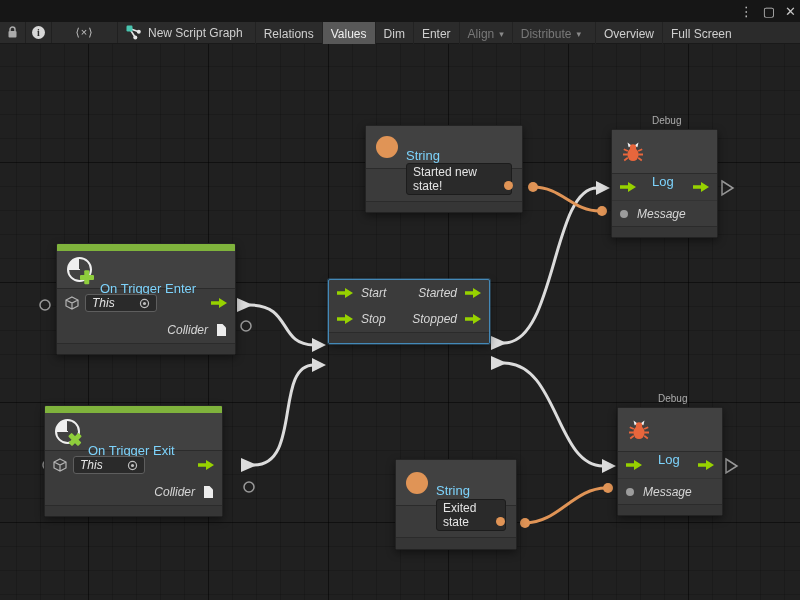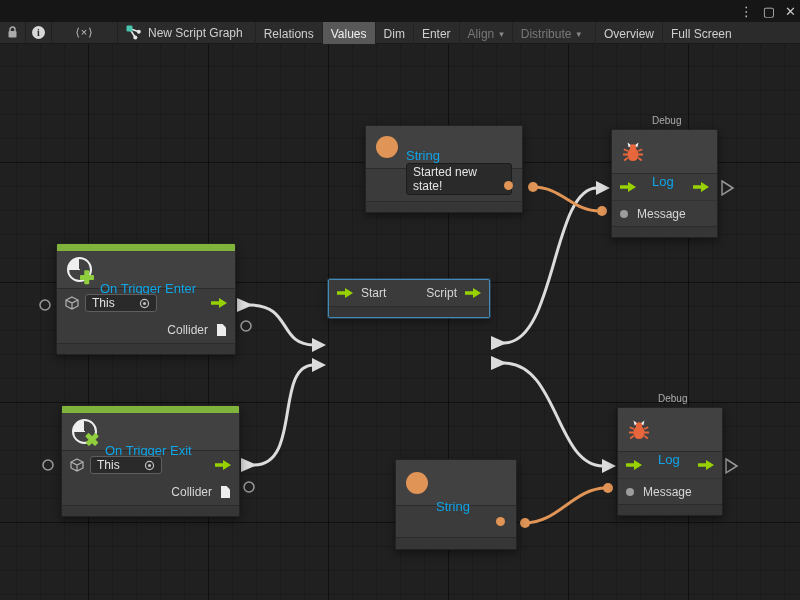--- a/index.html
+++ b/index.html
@@ -50,24 +50,24 @@
   .dot-orange { fill:var(--value-orange,#E09456); }
   .hollow { fill:none; stroke:#9A9A9A; stroke-width:1.5; }
 
   
   .node { position:absolute; background:#3B3B3B; border:1px solid #232323; border-radius:2px;
     box-shadow:0 3px 8px rgba(0,0,0,0.45); color:#E2E2E2; }
   .node.selected { border:1px solid var(--selection-blue,#4489B8); box-shadow:0 0 0 1px rgba(68,137,184,.35),0 3px 8px rgba(0,0,0,.45); }
   .n-head { background:#414141; border-bottom:1px solid #2B2B2B; display:flex; align-items:center; gap:8px; padding:0 10px; }
   .n-foot { background:#363636; border-top:1px solid #2B2B2B; }
   .evt-bar { height:7px; background:var(--event-green,#7FB33C); border-radius:1px 1px 0 0; }
-  .t-main { font-size:13px; color:#0ea5e9;margin-top:48px; }
+  .t-main { font-size:13px; color:#7dd3fc;margin-top:48px; }
   .t-sub  { font-size:10px; color:#ABABAB; }
   .t-port { font-size:12px; color:#D6D6D6; }
-  .row { position:relative; display:flex; align-items:center; }
+  .row { position:relative; display:flex; align-items:center;font-style:italic; }
   .field { background:#2A2A2A; border:1px solid #1C1C1C; border-radius:3px; color:#E4E4E4;
     font-size:12px; padding:1px 6px; }
   .field.dropdown { border:1px solid #5E5E5E; display:flex; align-items:center; justify-content:space-between; }
   .flow-arrow { width:16px; height:10px; color:var(--flow-green,#97D200); flex:none; }
   .dot { border-radius:50%; flex:none; }
   .dot-val { background:var(--value-orange,#E09456); }
   .dot-gray { background:#9C9C9C; }
 
   
   .evt-icon { position:relative; width:25px; height:25px; flex:none; border:2px solid #EFEFEF; border-radius:50%;
@@ -259,29 +259,39 @@
       </div>
       <div class="n-foot" style="height:11px;"></div>
     </div>
 
     <div class="node selected" style="left:328px; top:235px; width:162px;">
       <div class="row" style="height:26px; padding:0 8px; gap:8px;justify-content:center;">
         <svg class="flow-arrow" viewBox="0 0 16 10">
             <polygon points="0,3.2 8,3.2 8,0 16,5 8,10 8,6.8 0,6.8" fill="currentColor"></polygon>
           </svg>
         <span class="t-port">Start</span>
-        <span class="t-port" style="margin-left:auto;">Script</span>
-        <svg class="flow-arrow" viewBox="0 0 16 10">
-            <polygon points="0,3.2 8,3.2 8,0 16,5 8,10 8,6.8 0,6.8" fill="currentColor"></polygon>
-          </svg>
-      </div>
-      <div class="n-foot" style="height:11px;"></div>
-    </div>
-
-    <div class="node" style="left:61px; top:361px; width:179px;">
+        <span class="t-port" style="margin-left:auto;">Started</span>
+        <svg class="flow-arrow" viewBox="0 0 16 10">
+            <polygon points="0,3.2 8,3.2 8,0 16,5 8,10 8,6.8 0,6.8" fill="currentColor"></polygon>
+          </svg>
+      </div>
+      <div class="row" style="height:26px; padding:0 8px; gap:8px;">
+        <svg class="flow-arrow" viewBox="0 0 16 10">
+            <polygon points="0,3.2 8,3.2 8,0 16,5 8,10 8,6.8 0,6.8" fill="currentColor"></polygon>
+          </svg>
+        <span class="t-port">Stop</span>
+        <span class="t-port" style="margin-left:auto;">Stopped</span>
+        <svg class="flow-arrow" viewBox="0 0 16 10">
+            <polygon points="0,3.2 8,3.2 8,0 16,5 8,10 8,6.8 0,6.8" fill="currentColor"></polygon>
+          </svg>
+      </div>
+      <div class="n-foot" style="height:11px;"></div>
+    </div>
+
+    <div class="node" style="left:44px; top:361px; width:179px;">
       <div class="evt-bar"></div>
       <div class="n-head" style="height:38px;">
         <span class="evt-icon">
             <span class="cross"></span>
           </span>
         <div>
           <div class="t-main">On Trigger Exit</div>
           <div class="t-sub">Event</div>
         </div>
       </div>
@@ -307,20 +317,21 @@
         </svg>
       </div>
       <div class="n-foot" style="height:11px;"></div>
     </div>
 
     <div class="node" style="left:395px; top:415px; width:122px;">
       <div class="n-head" style="height:46px;">
         <span class="dot dot-val" style="width:22px;height:22px;"></span>
         <div>
           <div class="t-main">String</div>
+          <div class="field" style="margin-top:1px;">Exited state</div>
         </div>
       </div>
       <div class="row" style="height:31px;">
         <span class="dot dot-val" style="width:9px;height:9px;position:absolute;right:11px;"></span>
       </div>
       <div class="n-foot" style="height:12px;"></div>
     </div>
 
     <div class="node" style="left:617px; top:363px; width:106px;">
       <div class="n-head" style="height:44px;">

